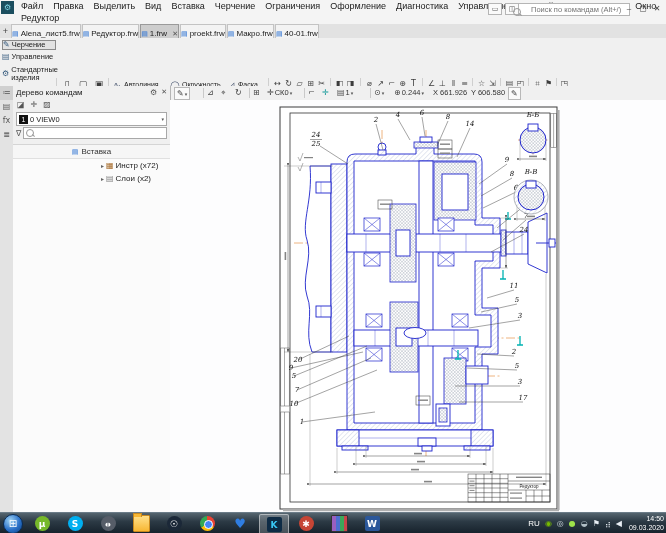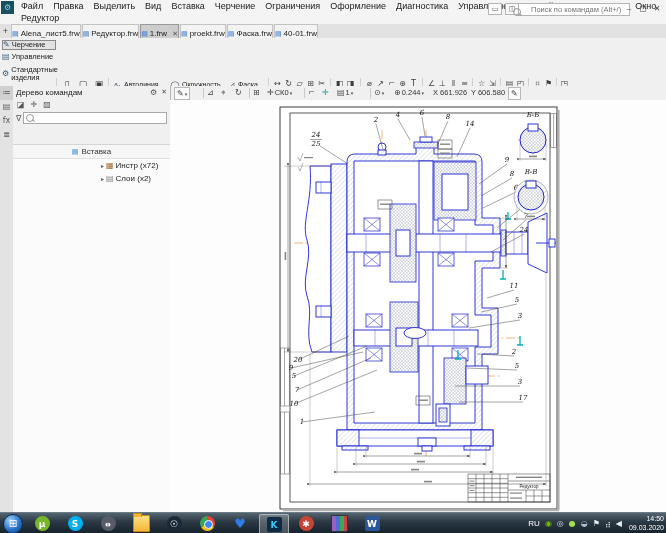--- a/index.html
+++ b/index.html
@@ -134,21 +134,21 @@
       <span class="doc">▤</span>
       <span>1.frw</span>
       <span class="x">✕</span>
     </span>
   <span class="tab">
       <span class="doc">▤</span>
       <span>proekt.frw</span>
     </span>
   <span class="tab">
       <span class="doc">▤</span>
-      <span>Фаска.frw</span>
+      <span>Макро.frw</span>
     </span>
   <span class="tab">
       <span class="doc">▤</span>
       <span>40-01.frw</span>
     </span>
 </div>
 
 <div class="abs" id="ribbon">
   <div class="navitem sel" style="top:2px">
       <span class="ni">✎</span>
@@ -362,20 +362,25 @@
 <div class="abs" id="sidepanel">
   <div id="sp-title">
     <span style="flex:1">Дерево командам</span>
     <span style="font-family:'DejaVu Sans',sans-serif;font-size:8px;color:#555;margin-right:4px">⚙</span>
     <span style="font-size:7px;color:#555">✕</span>
   </div>
   <div id="sp-icons">
     <span>◪</span>
     <span>✛</span>
     <span>▨</span>
+  </div>
+  <div id="sp-combo">
+    <span id="sp-badge">1</span>
+    <span style="flex:1">0 VIEW0</span>
+    <span class="caret" style="margin-right:2px">▾</span>
   </div>
   <div id="sp-filter">
     <span style="font-family:'DejaVu Sans',sans-serif;font-size:8px;color:#555">∇</span>
     <span id="sp-search">
         <span class="mag"></span>
       </span>
   </div>
   <div id="sp-body">
     <div id="sp-header">
       <span style="font-family:'DejaVu Sans',sans-serif;font-size:7px;color:#3a7bd5">▤</span>

